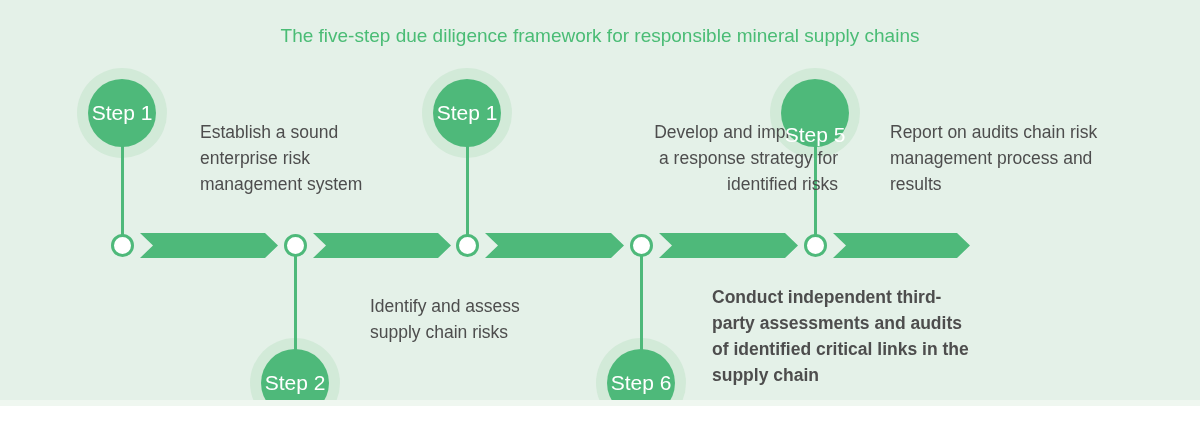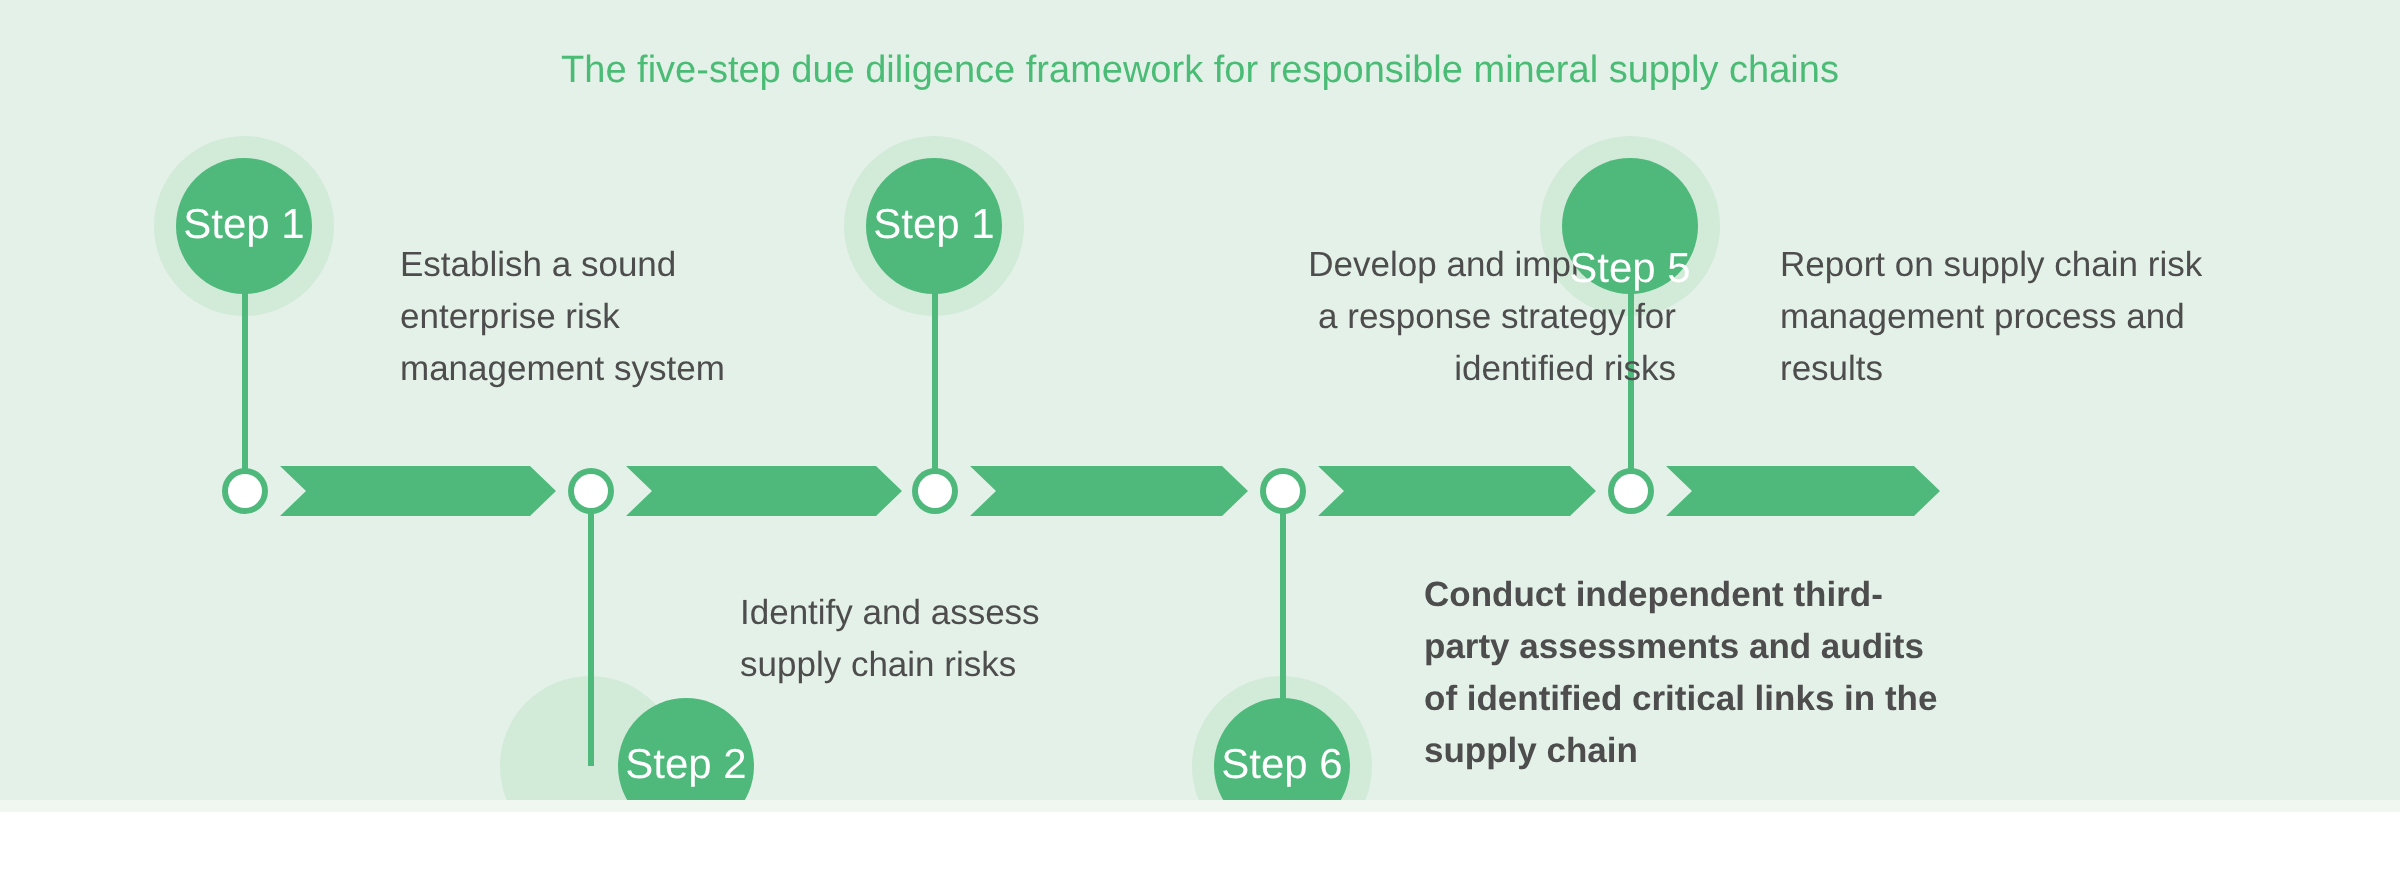--- a/index.html
+++ b/index.html
@@ -110,21 +110,21 @@
     </div>
     <div class="node" style="left:110.5px;"></div>
     <div class="desc" style="left:200px; top:119px;">Establish a sound
 enterprise risk
 management system</div>
   </div>
 
   <div>
     <div class="halo" style="left:250px; top:338px;"></div>
     <div class="connector" style="left:293.5px; top:245px; height:138px;"></div>
-    <div class="step-circle" style="left:261px; top:349px;margin-left:48px;">
+    <div class="step-circle" style="left:261px; top:349px;">
       <span>Step 2</span>
     </div>
     <div class="node" style="left:283.5px;"></div>
     <div class="desc" style="left:370px; top:293px;">Identify and assess
 supply chain risks</div>
   </div>
 
   <div>
     <div class="halo" style="left:422px; top:68px;"></div>
     <div class="connector" style="left:465.5px; top:113px; height:132px;"></div>
@@ -150,21 +150,21 @@
 supply chain</div>
   </div>
 
   <div>
     <div class="halo" style="left:770px; top:68px;"></div>
     <div class="connector" style="left:813.5px; top:113px; height:132px;"></div>
     <div class="step-circle" style="left:781px; top:79px;align-items:flex-end;">
       <span>Step 5</span>
     </div>
     <div class="node" style="left:803.5px;"></div>
-    <div class="desc" style="left:890px; top:119px;">Report on supply chain risk
+    <div class="desc" style="left:890px; top:119px;">Report on audits chain risk
 management process and
 results</div>
   </div>
 
   <div class="arrow" style="left:140px; width:138px;"></div>
   <div class="arrow" style="left:313px; width:138px;"></div>
   <div class="arrow" style="left:485px; width:139px;"></div>
   <div class="arrow" style="left:659px; width:139px;"></div>
   <div class="arrow" style="left:833px; width:137px;"></div>
 

